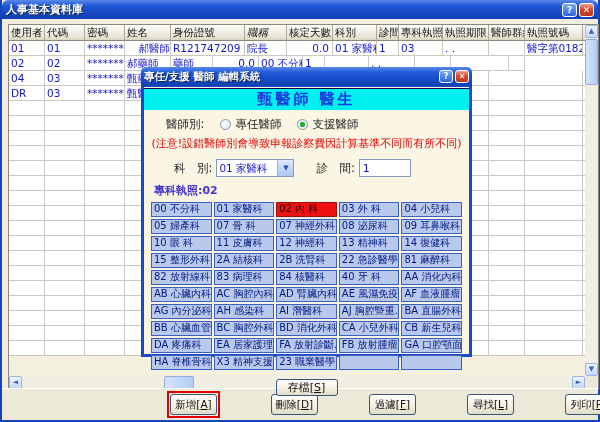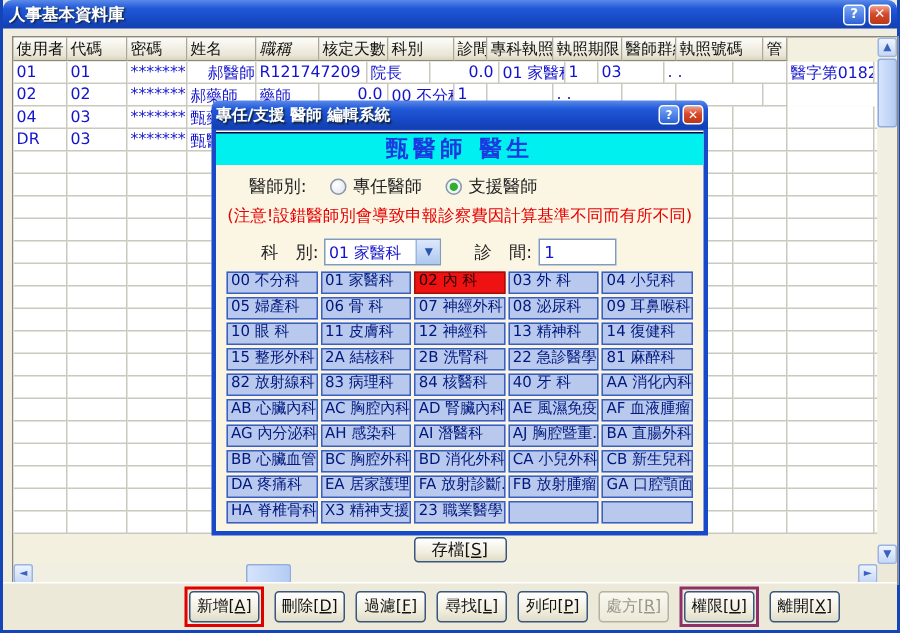--- a/index.html
+++ b/index.html
@@ -72,21 +72,21 @@
   .gcell{height:12px;background:#b9c9ee;border:1px solid #3a5fc0;font-size:10px;color:#00187e;
     padding:0 0 1px 2px;white-space:nowrap;overflow:hidden;line-height:12px;}
   .gcell.sel{background:#ee1212;color:#240000;border-color:#a01010;}
   .save-row{text-align:center;margin-top:6px;}
   .xp-btn{display:inline-block;min-width:62px;height:17px;background:linear-gradient(#fff,#f2efe0 60%,#e0dcc8);
     border:1px solid #38567e;border-radius:3px;font-size:11px;color:#111;text-align:center;
     line-height:15px;box-sizing:border-box;}
   
   .toolbar{position:absolute;left:0;right:0;bottom:0;height:32px;background:#ece9d8;
     border-top:1px solid #fff;display:flex;align-items:center;padding-left:121px;box-sizing:border-box;}
-  .tb-wrap{margin-right:7px;}
+  .tb-wrap{margin-right:7px;margin-left:44px;}
   .tb-wrap.red{border:2px solid #e00000;padding:1px;}
   .tb-wrap.purple{border:2px solid #90306a;padding:1px;}
   .toolbtn{display:block;width:47px;height:21px;background:linear-gradient(#fff,#f2efe0 60%,#e0dcc8);
     border:1px solid #38567e;border-radius:3px;font-size:10.5px;color:#111;text-align:center;
     line-height:19px;box-sizing:border-box;white-space:nowrap;overflow:hidden;}
   .toolbtn.disabled{color:#9a958a;border-color:#b5b2a5;background:linear-gradient(#faf8f0,#ece9d8);}
   u{text-decoration:underline;}
 </style>
 </head>
 <body>
@@ -98,20 +98,21 @@
     <span class="tb-btn tb-help">?</span>
     <span class="tb-btn tb-close">✕</span>
   </div>
 
   <div class="table-wrap">
     <div class="thead" id="thead">
         <span class="hcell" style="width: 36px;">使用者</span>
         <span class="hcell" style="width: 40px;">代碼</span>
         <span class="hcell" style="width: 40px;">密碼</span>
         <span class="hcell" style="width: 46px;">姓名</span>
+        <span class="hcell" style="width: 74px;">身份證號</span>
         <span class="hcell" style="width: 42px; font-style: italic;">職稱</span>
         <span class="hcell" style="width: 46px;">核定天數</span>
         <span class="hcell" style="width: 44px;">科別</span>
         <span class="hcell" style="width: 22px;">診間</span>
         <span class="hcell" style="width: 44px;">專科執照</span>
         <span class="hcell" style="width: 46px;">執照期限</span>
         <span class="hcell" style="width: 36px;">醫師群組</span>
         <span class="hcell" style="width: 58px;">執照號碼</span>
         <span class="hcell" style="width: 16px;">管</span>
       </div>
@@ -483,28 +484,29 @@
       <div class="notice">(注意!設錯醫師別會導致申報診察費因計算基準不同而有所不同)</div>
       <div class="field-row">
         <span>科　別:</span>
         <span class="combo">
           <span class="combo-val">01 家醫科</span>
           <span class="combo-btn">▼</span>
         </span>
         <span class="room-label">診　間:</span>
         <span class="tfield">1</span>
       </div>
+      <div class="license">專科執照:02</div>
       <div class="spec-grid" id="specGrid">
           <div class="gcell">00 不分科</div>
           <div class="gcell">01 家醫科</div>
           <div class="gcell sel">02 內 科</div>
           <div class="gcell">03 外 科</div>
           <div class="gcell">04 小兒科</div>
           <div class="gcell">05 婦產科</div>
-          <div class="gcell">06 骨 科</div>
+          <div class="gcell">07 骨 科</div>
           <div class="gcell">07 神經外科</div>
           <div class="gcell">08 泌尿科</div>
           <div class="gcell">09 耳鼻喉科</div>
           <div class="gcell">10 眼 科</div>
           <div class="gcell">11 皮膚科</div>
           <div class="gcell">12 神經科</div>
           <div class="gcell">13 精神科</div>
           <div class="gcell">14 復健科</div>
           <div class="gcell">15 整形外科</div>
           <div class="gcell">2A 結核科</div>

